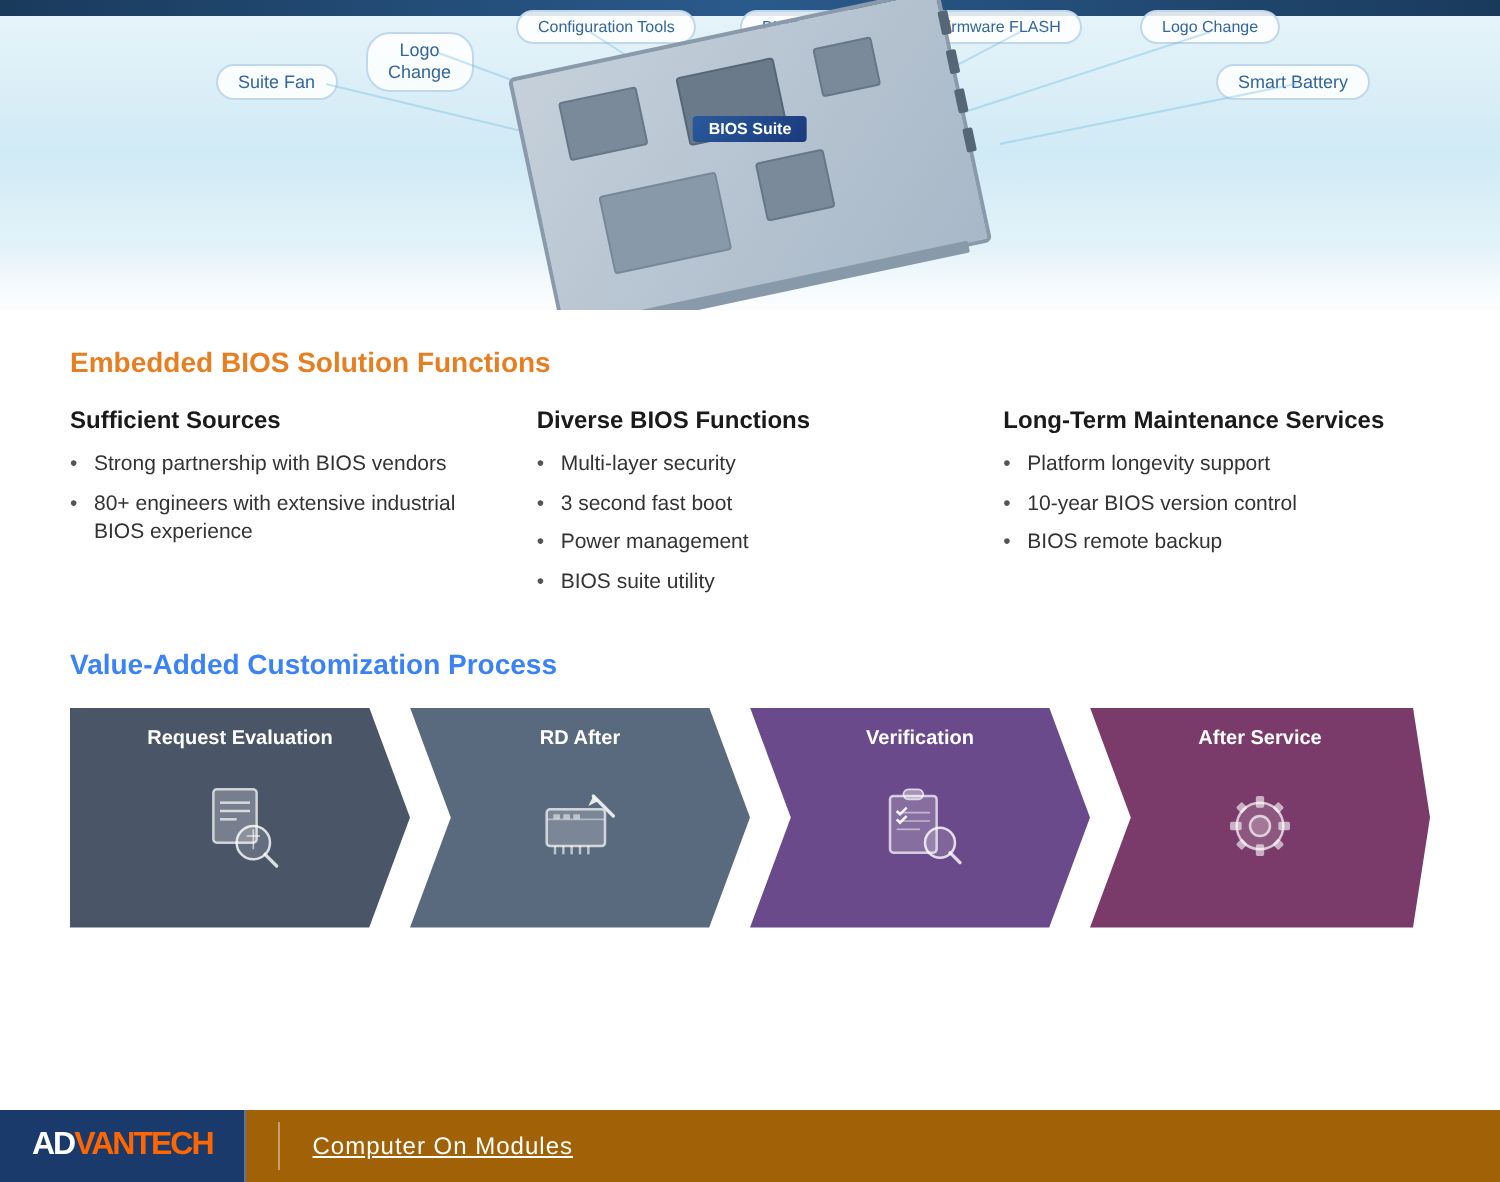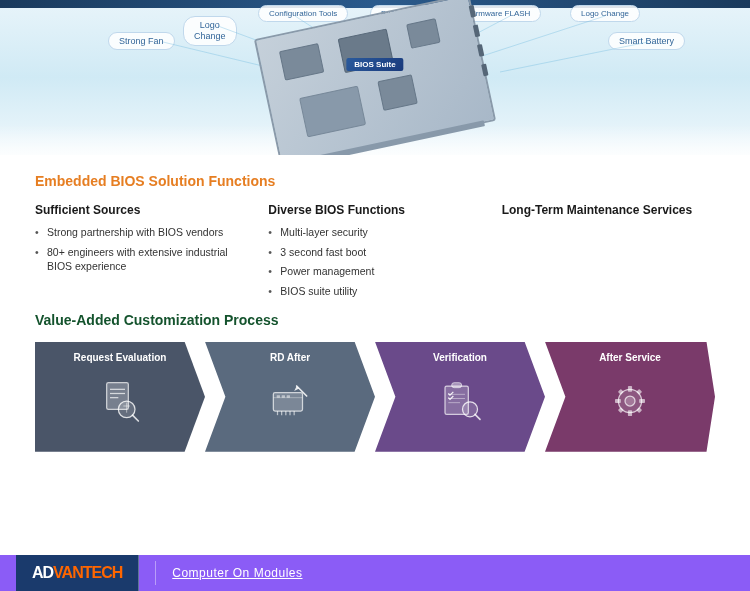--- a/index.html
+++ b/index.html
@@ -51,21 +51,21 @@
     .section-title {
       color: #e67e22;
       font-size: 14px;
       font-weight: bold;
       margin-bottom: 14px;
     }
 
     .advantages-grid {
       display: flex;
       gap: 20px;
-      margin-bottom: 8px;
+      margin-bottom: 20px;
     }
 
     .advantage-col {
       flex: 1;
     }
 
     .advantage-col-title {
       font-size: 12px;
       font-weight: bold;
       color: #1a1a1a;
@@ -88,21 +88,21 @@
 
     .advantage-col ul li::before {
       content: '•';
       position: absolute;
       left: 0;
       color: #555;
     }
 
     
     .value-section-title {
-      color: #14532d;
+      color: #3b82f6;
       font-size: 14px;
       font-weight: bold;
       margin-bottom: 14px;
     }
 
     .process-steps {
       display: flex;
       gap: 0;
       align-items: flex-start;
     }
@@ -156,24 +156,23 @@
       height: 50px;
     }
 
     
     .footer {
       position: absolute;
       bottom: 0;
       left: 0;
       right: 0;
       height: 36px;
-      background: #8b5cf6;
+      background: #a16207;
       display: flex;
       align-items: center;
-      padding-left: 16px;
     }
 
     .footer-logo-section {
       background: #1a3a6c;
       padding: 0 16px;
       height: 100%;
       display: flex;
       align-items: center;
       border-right: 1px solid rgba(255,255,255,0.3);
     }
@@ -229,21 +228,21 @@
     <div style="position:absolute; top:10px; right:-4px; width:5px; height:12px; background:#556677; border-radius:1px;"></div>
     <div style="position:absolute; top:30px; right:-4px; width:5px; height:12px; background:#556677; border-radius:1px;"></div>
     <div style="position:absolute; top:50px; right:-4px; width:5px; height:12px; background:#556677; border-radius:1px;"></div>
     <div style="position:absolute; top:70px; right:-4px; width:5px; height:12px; background:#556677; border-radius:1px;"></div>
 
     <div style="position:absolute; bottom:-5px; left:10px; right:10px; height:6px; background:#8899aa; border-radius:1px;"></div>
   </div>
 
   <div style="position:absolute; top:58px; left:50%; transform:translateX(-50%); background:linear-gradient(135deg,#2a5a9c,#1a3a7c); color:white; font-size:8px; font-weight:bold; padding:2px 8px; border-radius:2px; z-index:20; white-space:nowrap;">BIOS Suite</div>
 
-  <div class="bubble" style="top:32px; left:108px;">Strong Fan</div>
+  <div class="bubble" style="top:32px; left:108px;">Suite Fan</div>
   <div class="bubble" style="top:16px; left:183px; text-align:center; line-height:1.2;">Logo<br>Change</div>
   <div class="bubble" style="top:5px; left:258px; font-size:8px;">Configuration Tools</div>
   <div class="bubble" style="top:5px; left:370px; font-size:8px;">BIOS Editor</div>
   <div class="bubble" style="top:5px; left:458px; font-size:8px;">Firmware FLASH</div>
   <div class="bubble" style="top:5px; left:570px; font-size:8px;">Logo Change</div>
   <div class="bubble" style="top:32px; right:65px;">Smart Battery</div>
 
   <svg style="position:absolute;top:0;left:0;width:100%;height:100%;pointer-events:none;z-index:1;">
 
     <line x1="163" y1="42" x2="300" y2="75" stroke="rgba(100,180,220,0.35)" stroke-width="1"></line>
@@ -277,20 +276,25 @@
       <ul>
         <li>Multi-layer security</li>
         <li>3 second fast boot</li>
         <li>Power management</li>
         <li>BIOS suite utility</li>
       </ul>
     </div>
 
     <div class="advantage-col">
       <div class="advantage-col-title">Long-Term Maintenance Services</div>
+      <ul>
+        <li>Platform longevity support</li>
+        <li>10-year BIOS version control</li>
+        <li>BIOS remote backup</li>
+      </ul>
     </div>
 
   </div>
 
   <div class="value-section-title">Value-Added Customization Process</div>
 
   <div class="process-steps">
 
     <div class="step">
       <div class="step-bg step-bg-1"></div>

